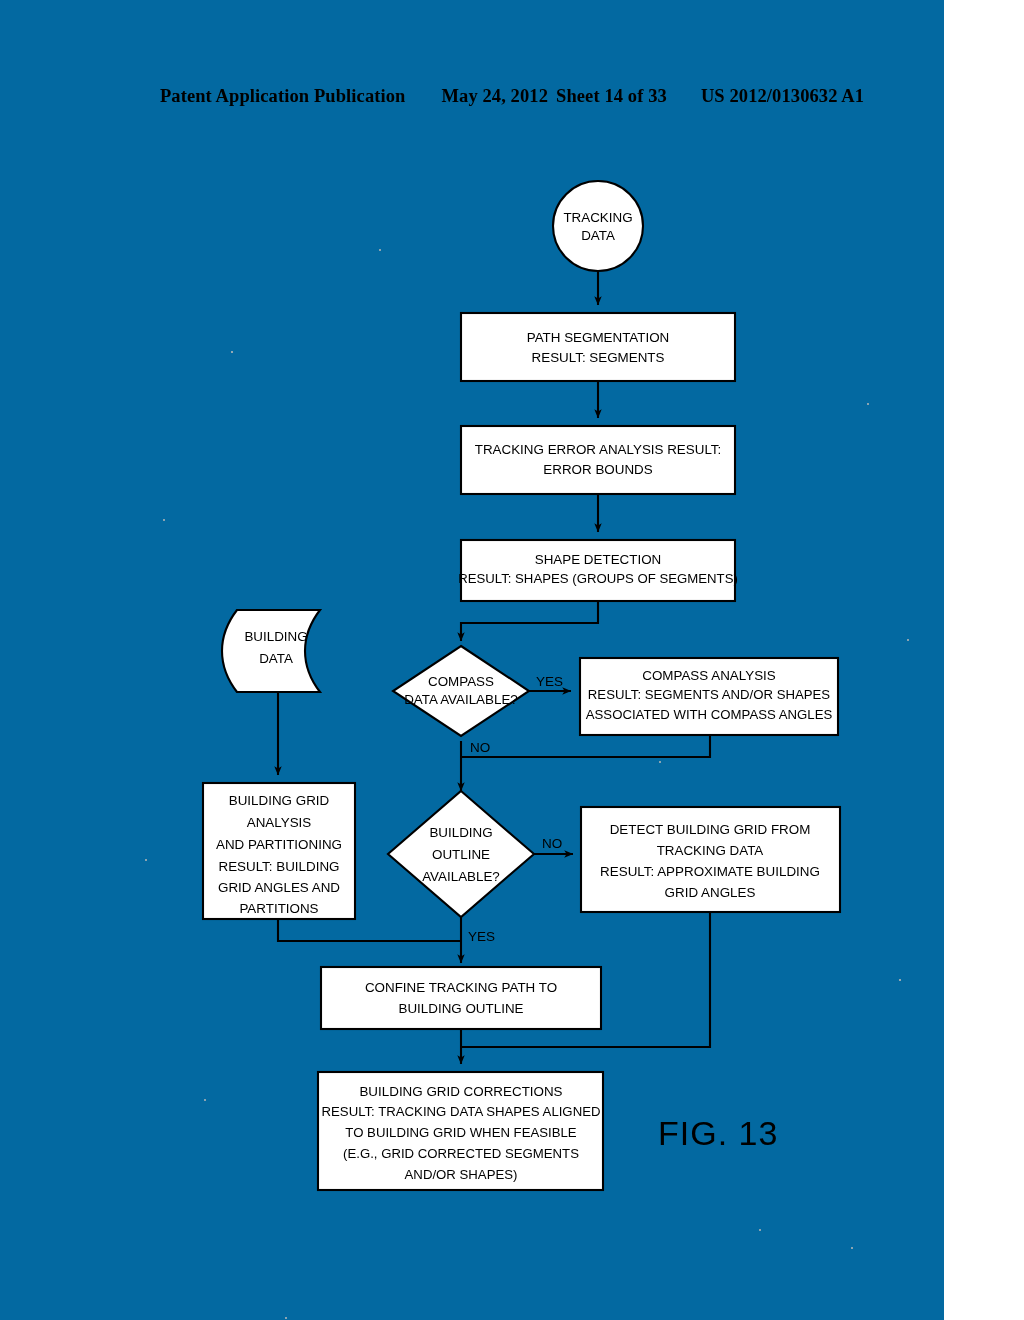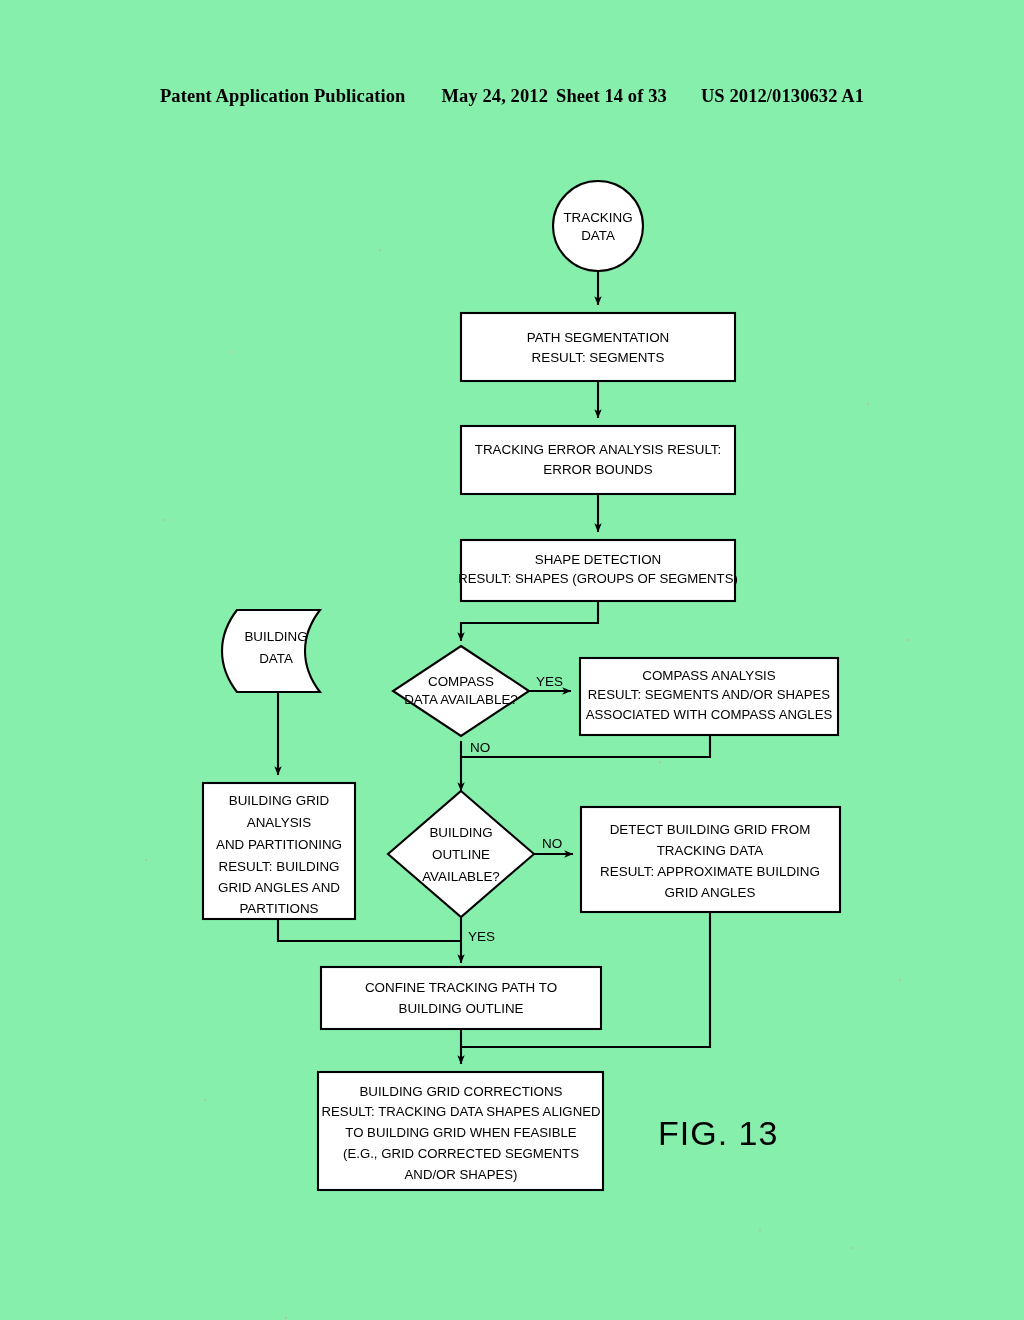--- a/index.html
+++ b/index.html
@@ -9,23 +9,23 @@
   }
   body {
     width: 1024px;
     height: 1320px;
     position: relative;
     font-family: "Liberation Sans", sans-serif;
     overflow: hidden;
   }
   #page {
     position: relative;
-    width: 1024px;
+    width: 944px;
     height: 1320px;
-    background: #86efac;
+    background: #0369a1;
   }
   #pub-header {
     position: absolute;
     top: 86px;
     left: 0;
     width: 1024px;
     text-align: center;
     font-family: "Liberation Serif", serif;
     font-weight: bold;
     font-size: 18.5px;

